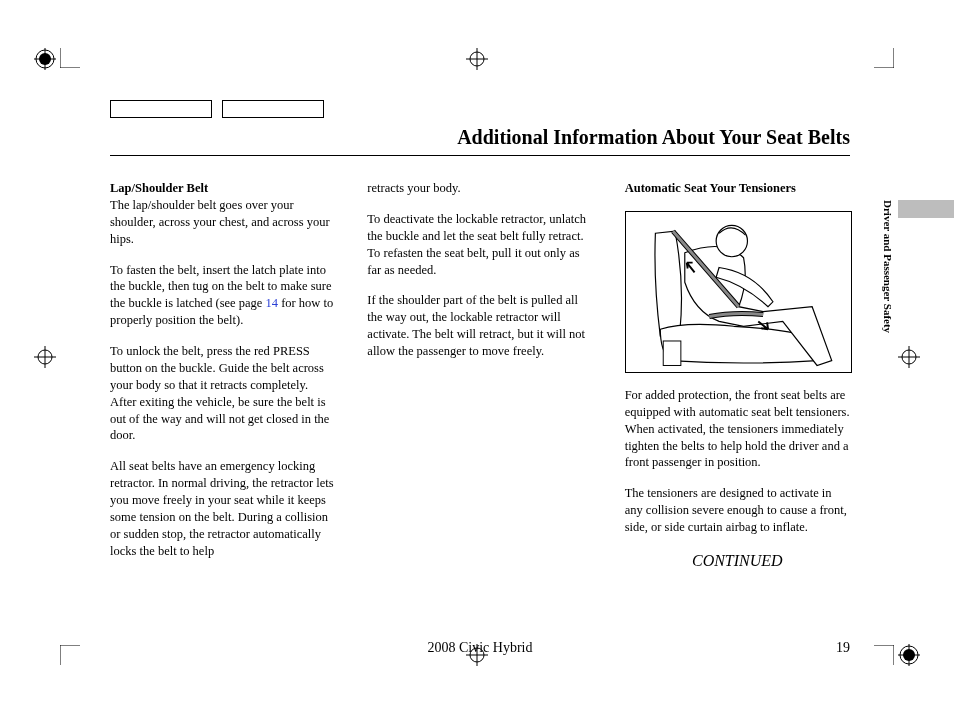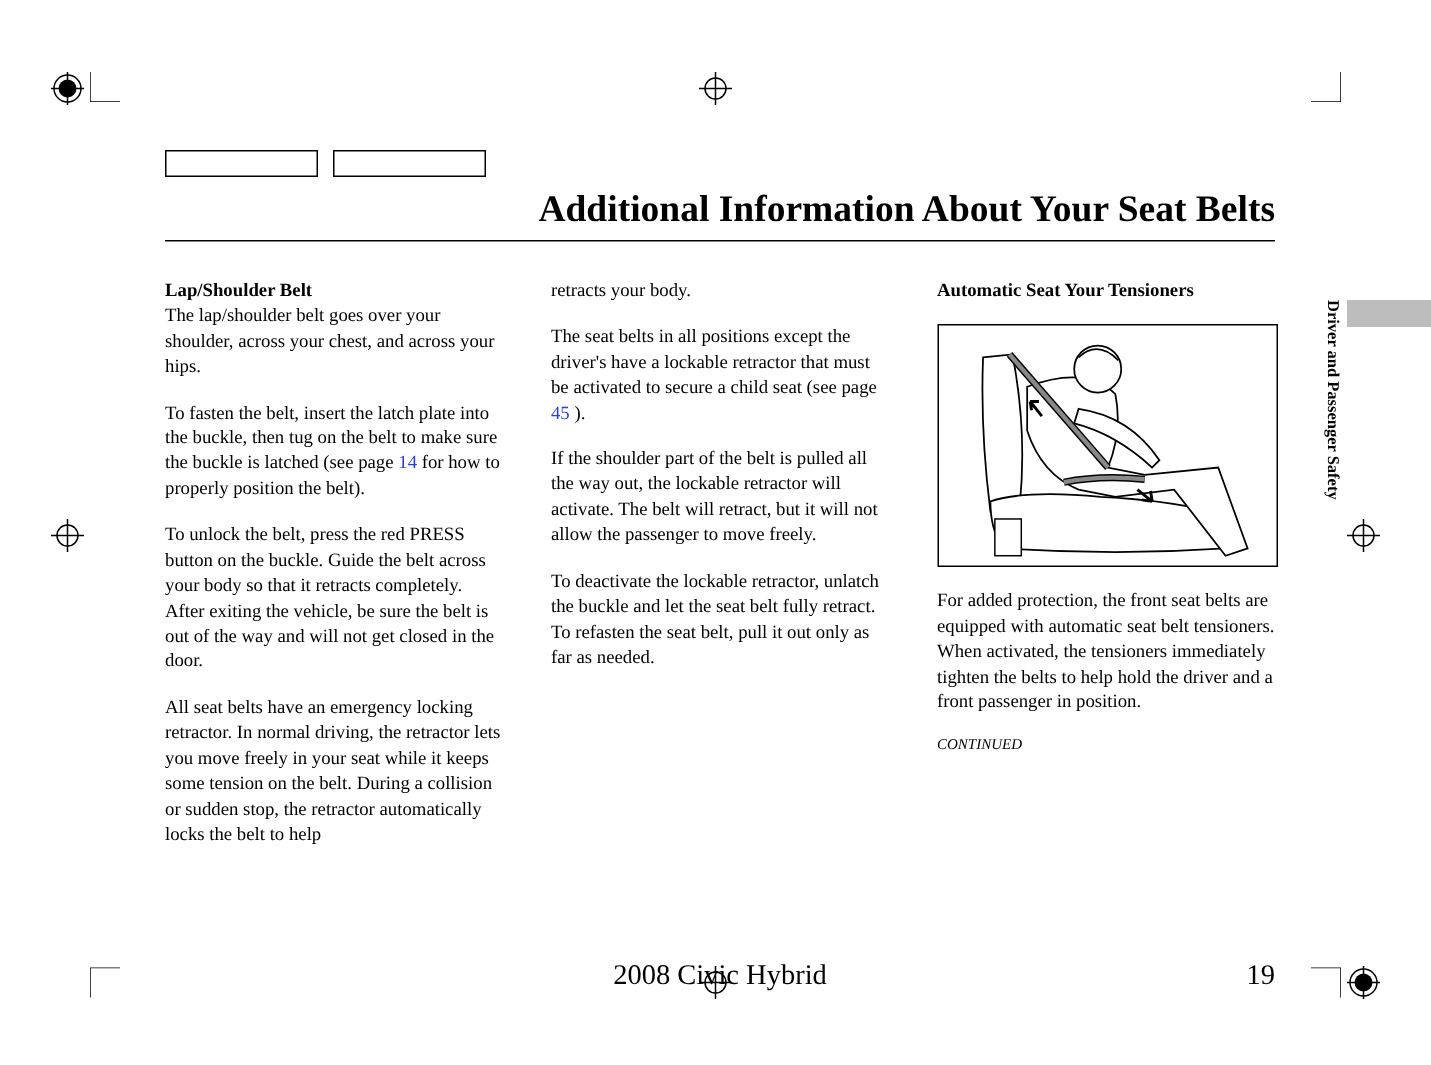--- a/index.html
+++ b/index.html
@@ -32,21 +32,21 @@
     margin-bottom: 8px;
   }
   .top-box {
     border: 1px solid #000;
     width: 100px;
     height: 16px;
   }
   .page-title {
     font-family: Georgia, serif;
     font-weight: bold;
-    font-size: 25px;
+    font-size: 20px;
     text-align: right;
     padding-bottom: 6px;
     border-bottom: 1px solid #000;
     margin-bottom: 24px;
   }
   .columns {
     display: flex;
     gap: 32px;
   }
   .col {
@@ -69,23 +69,23 @@
   }
   .illus {
     border: 1px solid #000;
     width: 100%;
     height: 160px;
     margin-bottom: 14px;
     background: #fff;
     position: relative;
   }
   .continued {
-    text-align: left;
+    text-align: center;
     font-style: italic;
-    font-size: 10px;
+    font-size: 16px;
     margin-top: 6px;
   }
   .sidetab {
     position: absolute;
     right: 60px;
     top: 200px;
     writing-mode: vertical-rl;
     font-size: 11px;
     font-weight: bold;
   }
@@ -98,21 +98,21 @@
     background: #bdbdbd;
   }
   .footer {
     position: absolute;
     left: 110px;
     top: 640px;
     width: 740px;
     display: flex;
     justify-content: space-between;
     align-items: center;
-    font-size: 19px;
+    font-size: 14px;
   }
   .footer-center {
     position: absolute;
     left: 50%;
     transform: translateX(-50%);
   }
   .footer-right {
     font-weight: normal;
   }
 </style>
@@ -184,25 +184,22 @@
       </p>
       <p>
         <span>To fasten the belt, insert the latch plate into the buckle, then tug on the belt to make sure the buckle is latched (see page </span><span class="pglink">14</span><span> for how to properly position the belt).</span>
       </p>
       <p>To unlock the belt, press the red PRESS button on the buckle. Guide the belt across your body so that it retracts completely. After exiting the vehicle, be sure the belt is out of the way and will not get closed in the door.</p>
       <p>All seat belts have an emergency locking retractor. In normal driving, the retractor lets you move freely in your seat while it keeps some tension on the belt. During a collision or sudden stop, the retractor automatically locks the belt to help</p>
     </div>
 
     <div class="col">
       <p>retracts your body.</p>
-      <p>
-        <span>The seat belts in all positions except the driver's have a lockable retractor that must be activated to secure a child seat (see page </span><span class="pglink">45</span><span> ).</span>
-      </p>
+      <p>To deactivate the lockable retractor, unlatch the buckle and let the seat belt fully retract. To refasten the seat belt, pull it out only as far as needed.</p>
       <p>If the shoulder part of the belt is pulled all the way out, the lockable retractor will activate. The belt will retract, but it will not allow the passenger to move freely.</p>
-      <p>To deactivate the lockable retractor, unlatch the buckle and let the seat belt fully retract. To refasten the seat belt, pull it out only as far as needed.</p>
     </div>
 
     <div class="col">
       <p><span class="subhead">Automatic Seat Your Tensioners</span></p>
       <div class="illus">
         <svg viewBox="0 0 230 160" width="100%" height="100%">
 
           <path d="M30 20 L50 18 Q60 70 55 120 L35 125 Q28 70 30 20 Z" fill="#fff" stroke="#000" stroke-width="1.2"></path>
 
           <path d="M35 118 Q60 110 110 115 Q170 118 200 130 L195 150 Q120 155 45 150 Q35 140 35 118 Z" fill="#fff" stroke="#000" stroke-width="1.2"></path>
@@ -220,20 +217,21 @@
           <path d="M85 105 Q110 100 140 103" stroke="#000" stroke-width="5" fill="none"></path>
           <path d="M85 105 Q110 100 140 103" stroke="#888" stroke-width="3" fill="none"></path>
 
           <rect x="38" y="130" width="18" height="25" fill="#fff" stroke="#000"></rect>
 
           <path d="M70 60 L62 50 M62 50 L68 50 M62 50 L63 56" stroke="#000" stroke-width="2" fill="none"></path>
           <path d="M135 110 L145 118 M145 118 L138 117 M145 118 L144 111" stroke="#000" stroke-width="2" fill="none"></path>
         </svg>
       </div>
       <p>For added protection, the front seat belts are equipped with automatic seat belt tensioners. When activated, the tensioners immediately tighten the belts to help hold the driver and a front passenger in position.</p>
+      <p>The tensioners are designed to activate in any collision severe enough to cause a front, side, or side curtain airbag to inflate.</p>
       <div class="continued">CONTINUED</div>
     </div>
   </div>
 </div>
 
 <div class="footer">
   <span></span>
   <span class="footer-center">2008  Civic  Hybrid</span>
   <span class="footer-right">19</span>
 </div>

